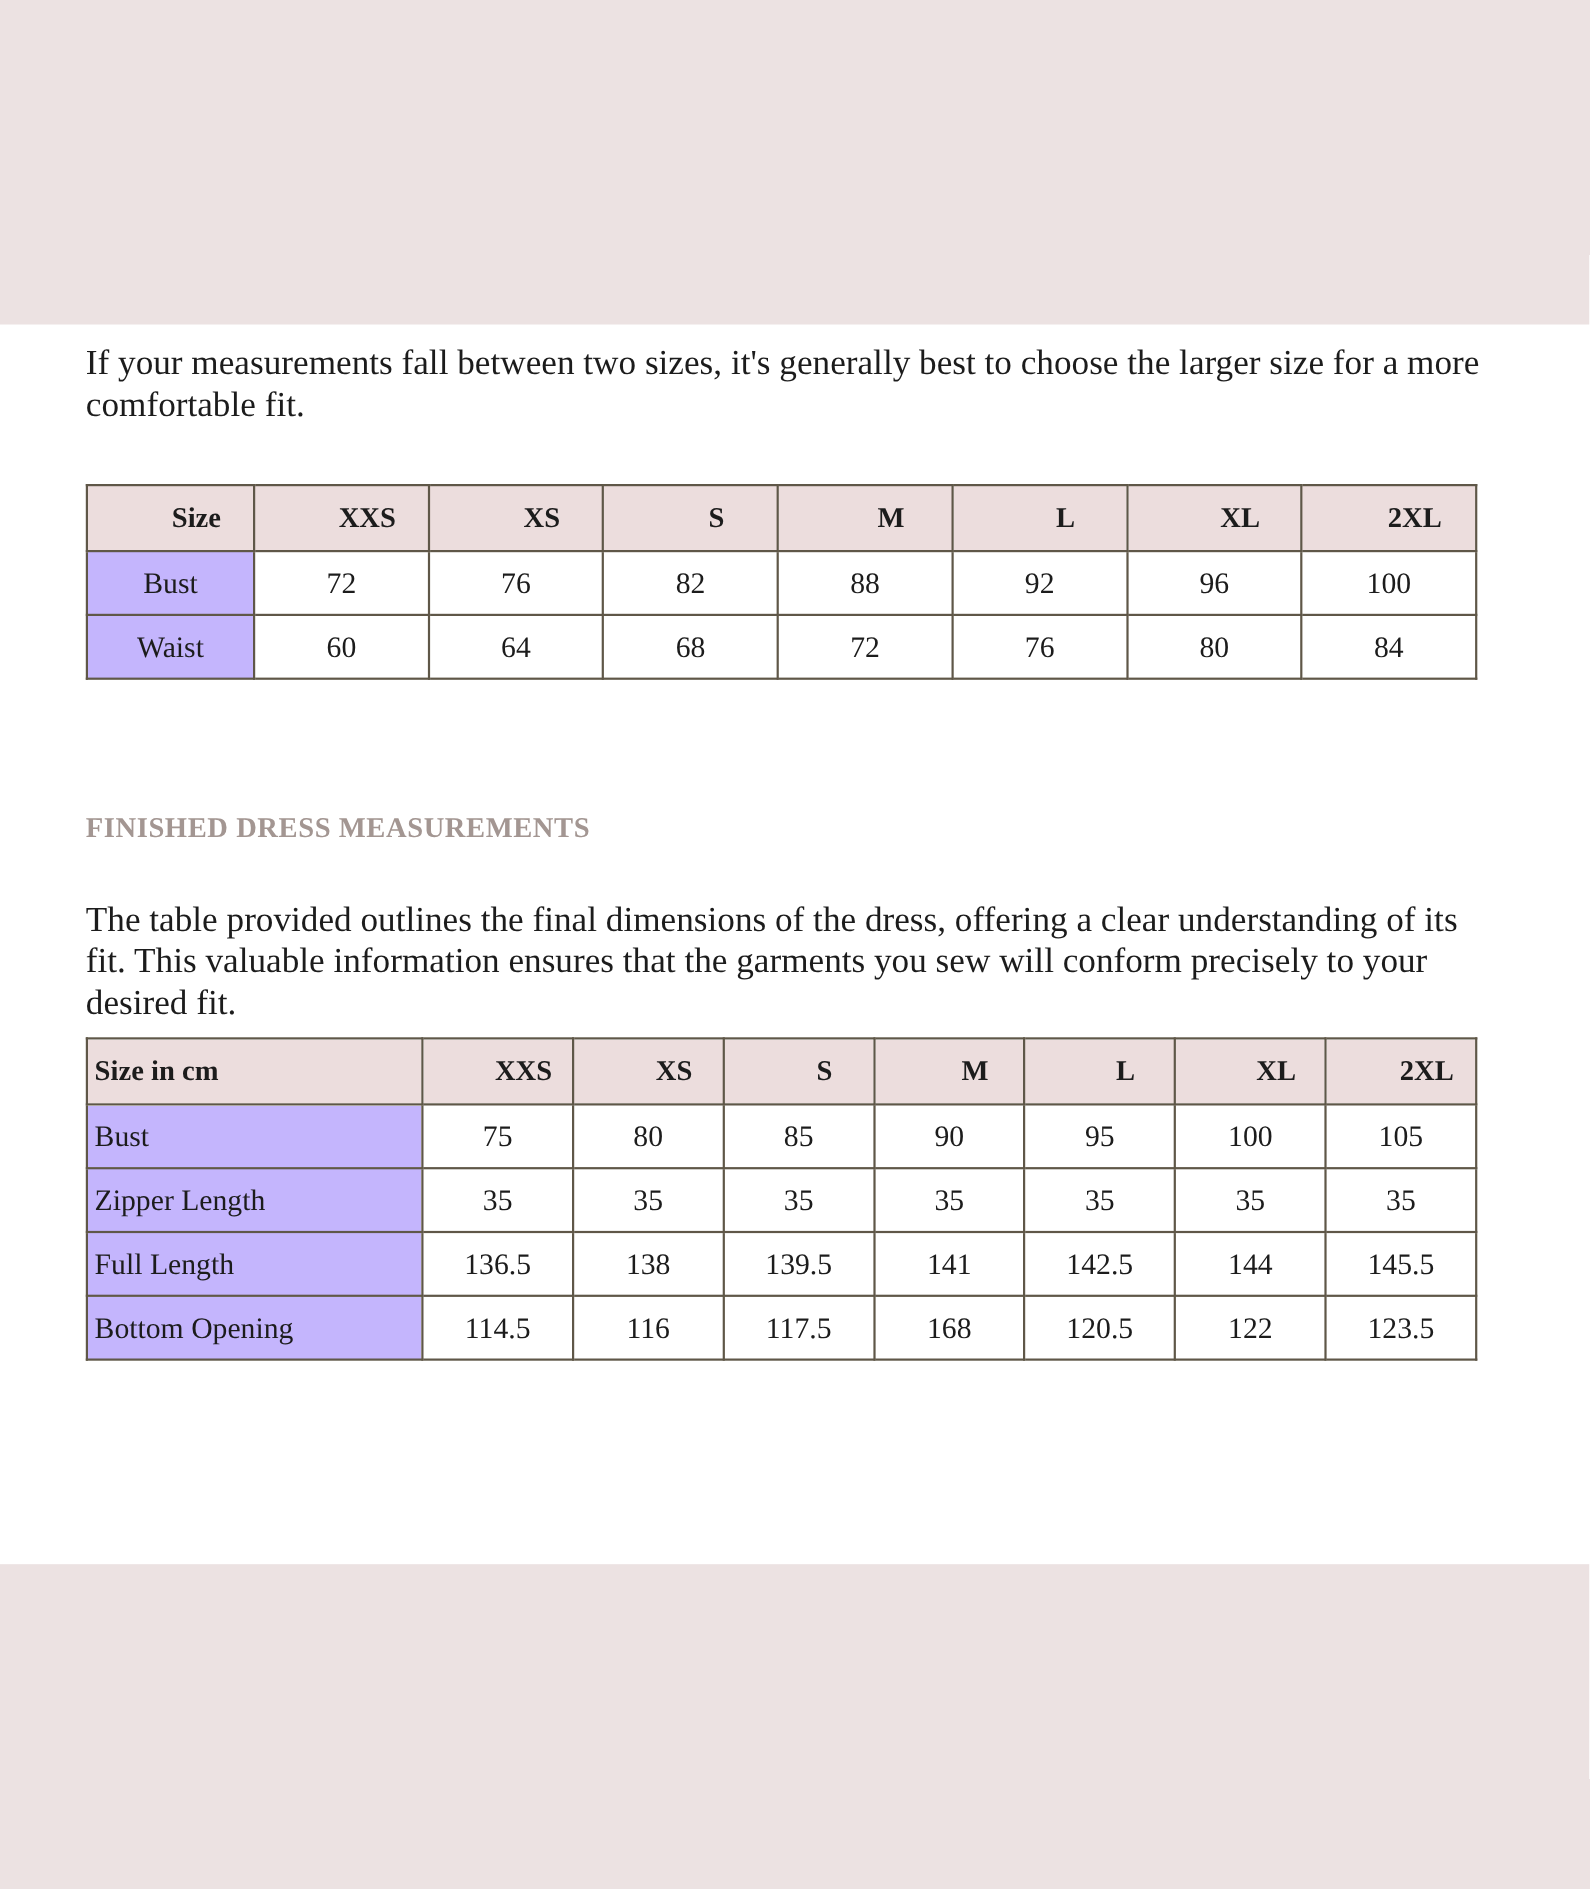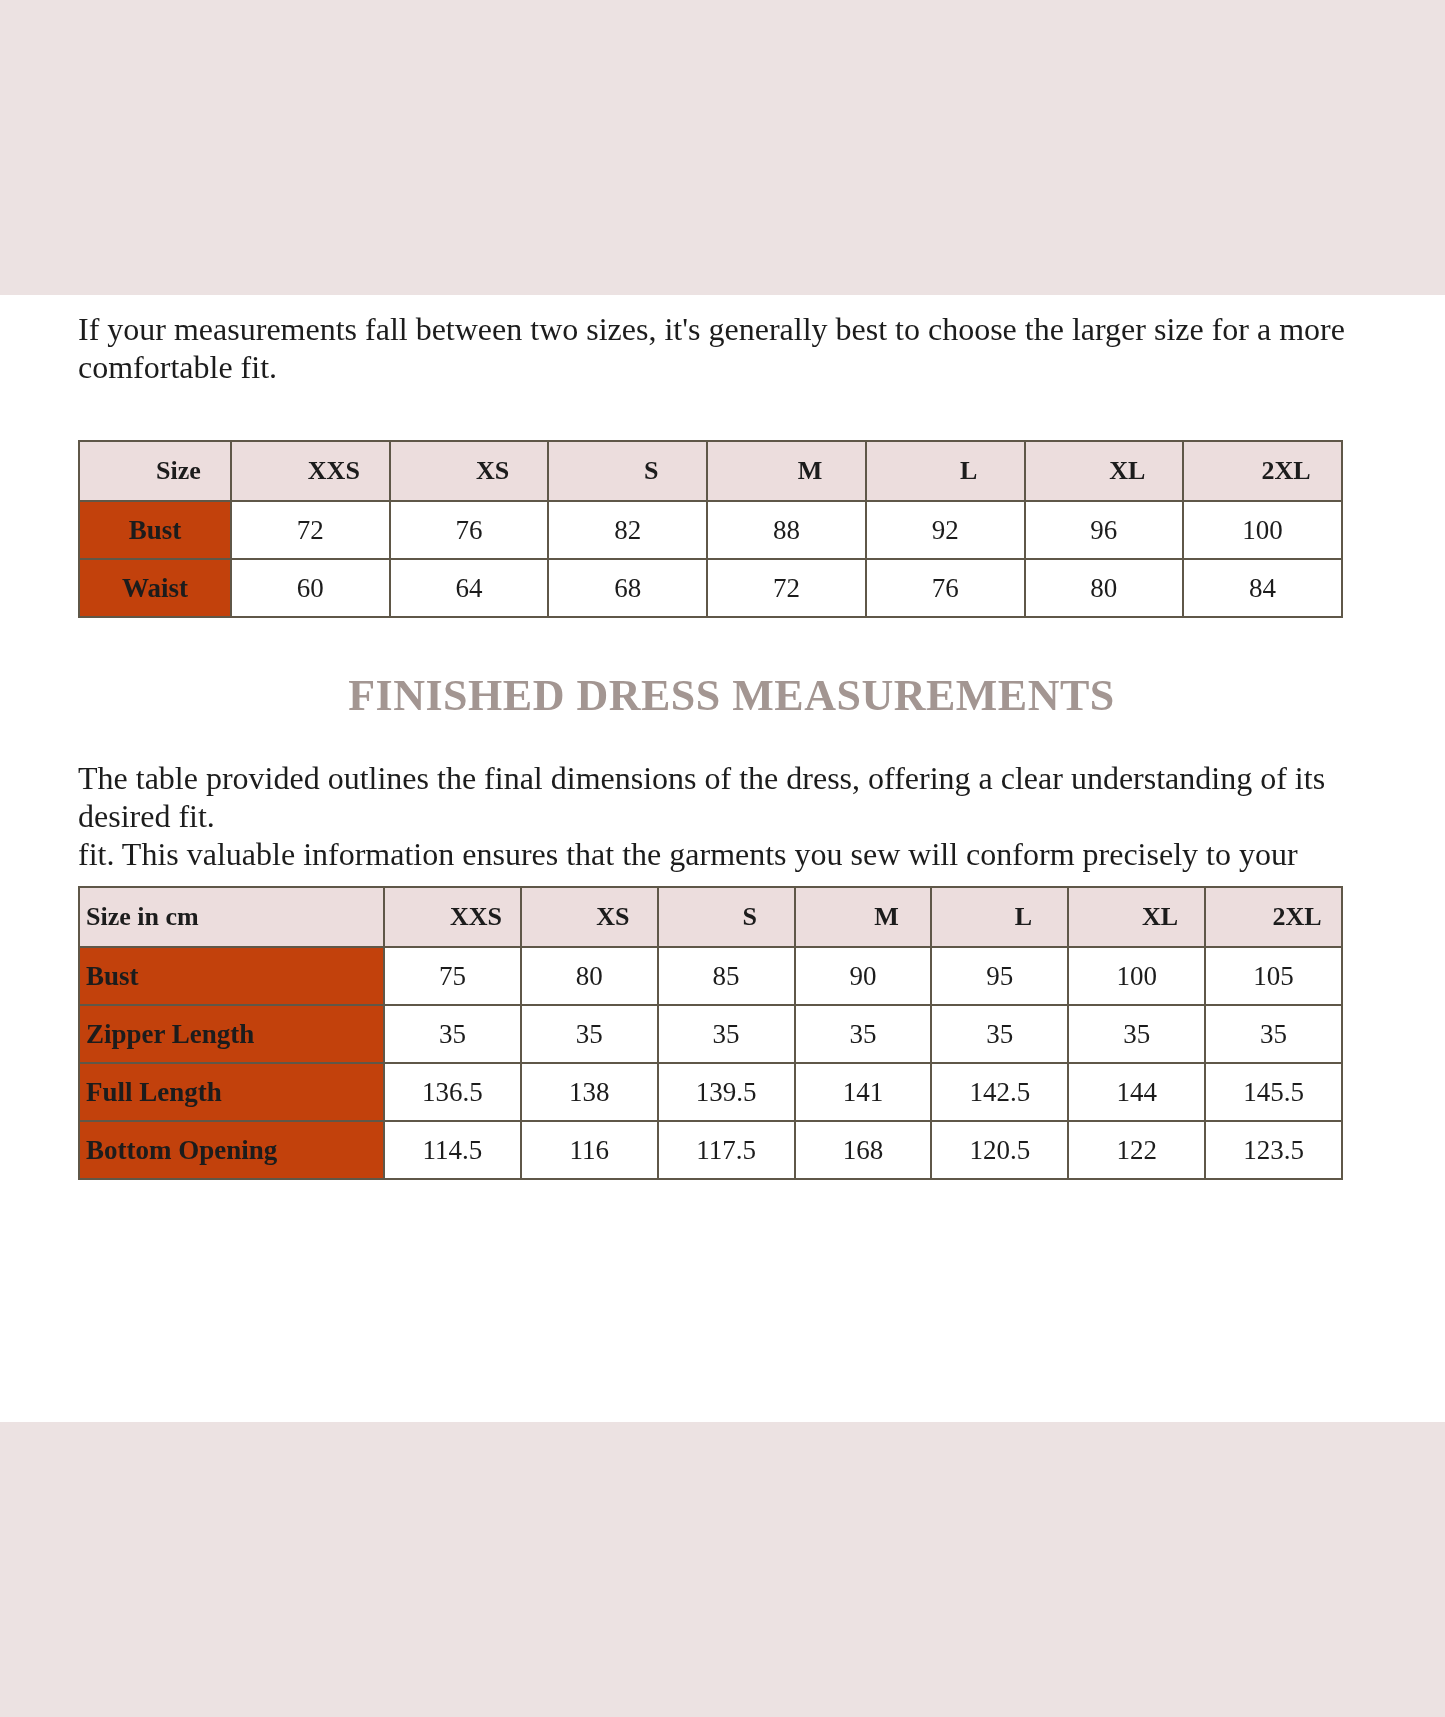--- a/index.html
+++ b/index.html
@@ -37,28 +37,27 @@
     line-height: 38px;
   }
   .para .line {
     display: block;
     white-space: nowrap;
   }
   .intro-para {
     margin-top: 15px;
   }
   .section-heading {
-    margin-top: 55px;
-    font-size: 44px;
+    margin-top: 112px;
+    font-size: 26px;
     line-height: 46px;
     font-weight: bold;
     letter-spacing: 0.5px;
     color: #a39692;
     white-space: nowrap;
-    text-align: center;
   }
   .finished-para {
     margin-top: 40px;
   }
   table.m-table {
     border-collapse: collapse;
     table-layout: fixed;
     width: 1265px;
   }
   table.m-table th,
@@ -72,22 +71,22 @@
     overflow: hidden;
   }
   table.m-table th {
     background: #ecdddd;
     font-weight: bold;
     font-size: 26px;
     height: 58px;
     padding-left: 47px;
   }
   table.m-table td.row-label {
-    background: #c2410c;
-    font-weight: bold;
+    background: #c4b5fd;
+    font-weight: normal;
   }
   #size-table {
     margin-top: 54px;
   }
   #finished-table {
     margin-top: 13px;
   }
   #finished-table th:first-child,
   #finished-table td.row-label {
     text-align: left;
@@ -150,22 +149,22 @@
           <td>80</td>
           <td>84</td>
         </tr>
       </tbody>
     </table>
 
   <div class="section-heading">FINISHED DRESS MEASUREMENTS</div>
 
   <div class="para finished-para">
     <span class="line">The table provided outlines the final dimensions of the dress, offering a clear understanding of its</span>
+    <span class="line">fit. This valuable information ensures that the garments you sew will conform precisely to your</span>
     <span class="line">desired fit.</span>
-    <span class="line">fit. This valuable information ensures that the garments you sew will conform precisely to your</span>
   </div>
 
   <table id="finished-table" class="m-table">
     <colgroup>
       <col style="width:305px">
       <col>
         <col>
         <col>
         <col>
         <col>

